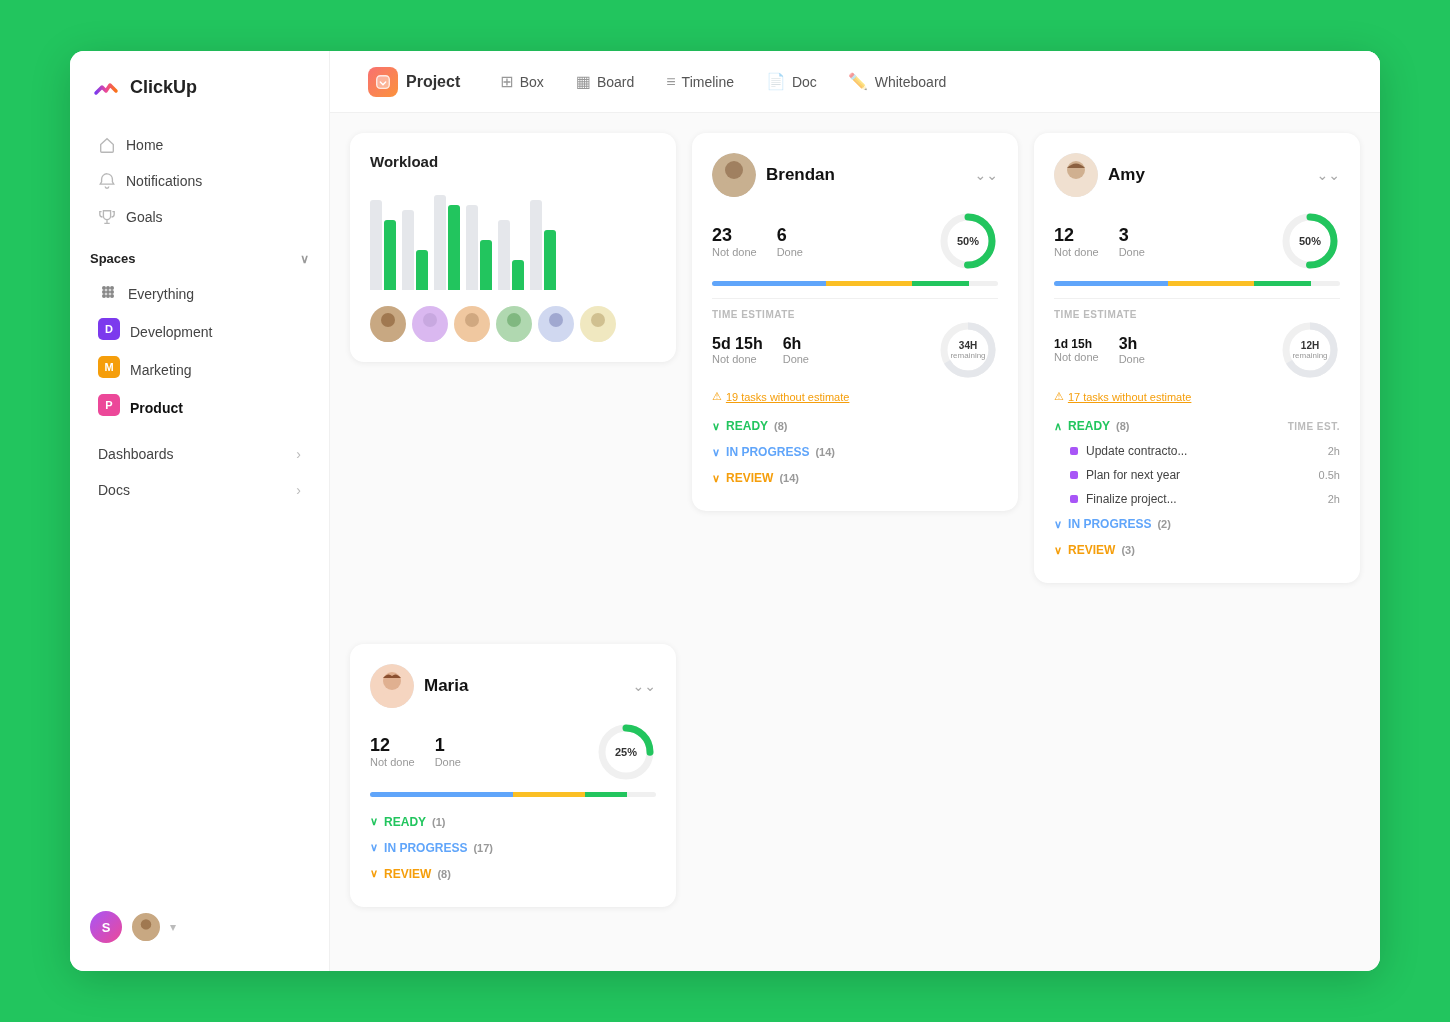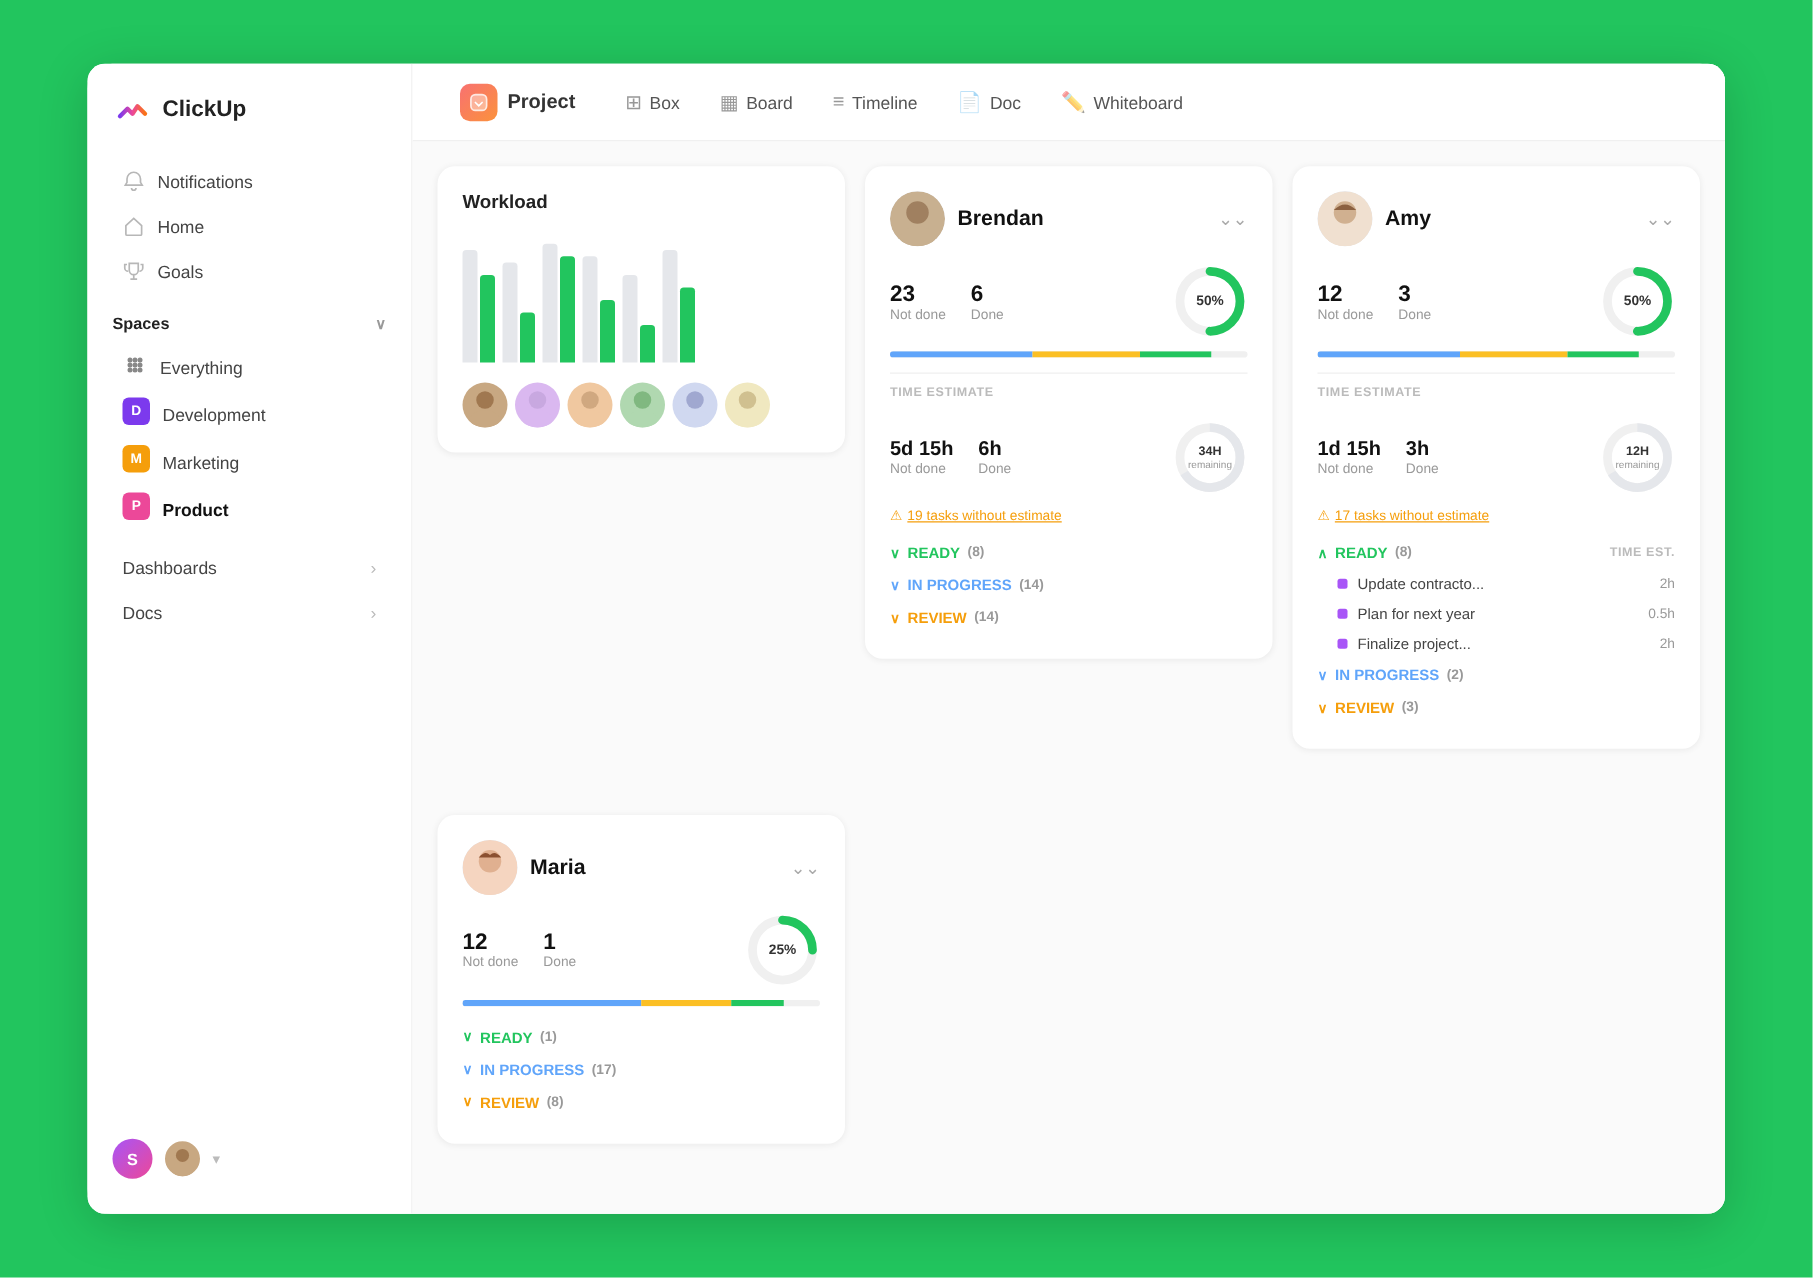--- a/index.html
+++ b/index.html
@@ -320,21 +320,21 @@
     .section-divider {
       border: none;
       border-top: 1px solid #f0f0f0;
       margin: 10px 0;
     }
     .time-estimate-label {
       font-size: 10px;
       font-weight: 700;
       color: #bbb;
       letter-spacing: 0.5px;
-      margin-bottom: 16px;
+      margin-bottom: 0;
     }
     .warning-text {
       font-size: 11px;
       color: #f59e0b;
       display: flex;
       align-items: center;
       gap: 4px;
       margin-top: 6px;
     }
     .warning-text a { color: #f59e0b; text-decoration: underline; cursor: pointer; }
@@ -424,29 +424,29 @@
               <stop offset="50%" stop-color="#ec4899"></stop>
               <stop offset="100%" stop-color="#f97316"></stop>
             </linearGradient>
           </defs>
         </svg>
         <span class="logo-text">ClickUp</span>
       </div>
 
       <div class="nav-item">
         <svg class="nav-icon" viewBox="0 0 20 20" fill="none" stroke="#888" stroke-width="1.5">
+          <path d="M3 9.5L10 3l7 6.5V17a1 1 0 01-1 1H4a1 1 0 01-1-1V9.5z"></path>
+        </svg>
+        <span>Home</span>
+      </div>
+      <div class="nav-item">
+        <svg class="nav-icon" viewBox="0 0 20 20" fill="none" stroke="#888" stroke-width="1.5">
           <path d="M10 2a6 6 0 016 6v3l1.5 2.5H2.5L4 11V8a6 6 0 016-6zM8 16a2 2 0 004 0"></path>
         </svg>
         <span>Notifications</span>
-      </div>
-      <div class="nav-item">
-        <svg class="nav-icon" viewBox="0 0 20 20" fill="none" stroke="#888" stroke-width="1.5">
-          <path d="M3 9.5L10 3l7 6.5V17a1 1 0 01-1 1H4a1 1 0 01-1-1V9.5z"></path>
-        </svg>
-        <span>Home</span>
       </div>
       <div class="nav-item">
         <svg class="nav-icon" viewBox="0 0 20 20" fill="none" stroke="#888" stroke-width="1.5">
           <path d="M6 3h8v6a4 4 0 01-8 0V3zM4 4H2v3a3 3 0 003 3M16 4h2v3a3 3 0 01-3 3M10 13v4M7 17h6"></path>
         </svg>
         <span>Goals</span>
       </div>
 
       <div class="spaces-header">
         <span>Spaces</span>
@@ -746,21 +746,21 @@
               <div class="pb-yellow" style="width:30%;"></div>
               <div class="pb-green" style="width:20%;"></div>
             </div>
           </div>
 
           <hr class="section-divider">
           <div class="time-estimate-label">TIME ESTIMATE</div>
 
           <div class="stats-row">
             <div class="stat-item">
-              <div class="stat-value" style="font-size:16px;">1d 15h</div>
+              <div class="stat-value" style="font-size:12px;">1d 15h</div>
               <div class="stat-label">Not done</div>
             </div>
             <div class="stat-item">
               <div class="stat-value" style="font-size:16px;">3h</div>
               <div class="stat-label">Done</div>
             </div>
             <div class="donut-container">
               <svg class="donut-svg" viewBox="0 0 60 60">
                 <circle cx="30" cy="30" r="24" fill="none" stroke="#f0f0f0" stroke-width="7"></circle>
                 <circle cx="30" cy="30" r="24" fill="none" stroke="#e5e7eb" stroke-width="7" stroke-dasharray="100 50.4" stroke-dashoffset="0" transform="rotate(-90 30 30)"></circle>

